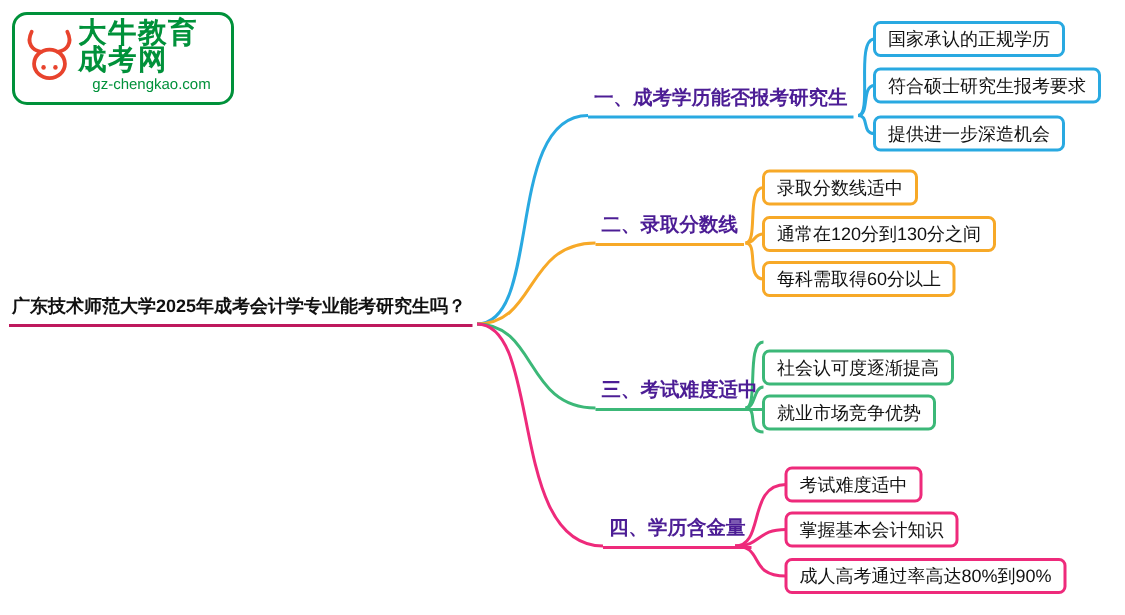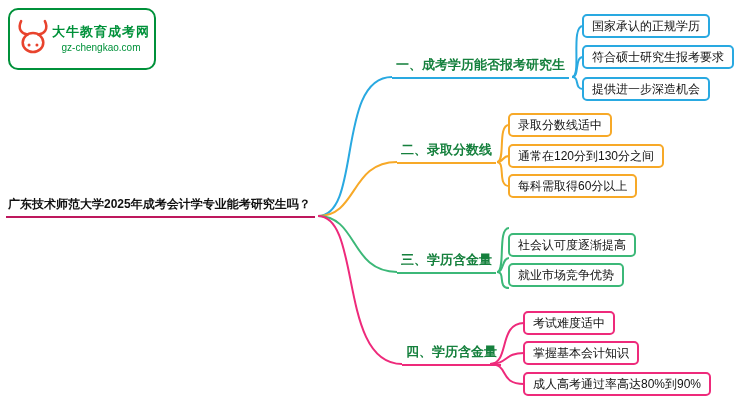--- a/index.html
+++ b/index.html
@@ -12,37 +12,37 @@
   .node{position:absolute;z-index:2;background:#fff;border:2px solid #999;border-radius:5px;
         font-size:12px;line-height:18px;height:18px;padding:1px 8px;white-space:nowrap;
         color:#111;}
   .c1{border-color:#29a9e1;}
   .c2{border-color:#f7a928;}
   .c3{border-color:#3cb878;margin-top:17px;}
   .c4{border-color:#ee2a7b;}
 
   
   .blabel{position:absolute;z-index:2;font-size:13px;font-weight:bold;line-height:18px;
-          padding:0 4px 3px 4px;white-space:nowrap;color:#15803d;border-bottom:2px solid #999;}
+          padding:0 4px 3px 4px;white-space:nowrap;color:#4c1d95;border-bottom:2px solid #999;}
   .u1{border-bottom-color:#29a9e1;}
   .u2{border-bottom-color:#f7a928;}
   .u3{border-bottom-color:#3cb878;}
   .u4{border-bottom-color:#ee2a7b;}
 
   
   .root{position:absolute;z-index:2;left:6px;top:195px;font-size:12px;font-weight:bold;
         line-height:18px;padding:0 4px 3px 2px;white-space:nowrap;color:#111;
         border-bottom:2px solid #be185d;}
 
   
   .logo{position:absolute;z-index:3;left:8px;top:8px;width:148px;height:62px;
         border:2px solid #00913a;border-radius:10px;background:#fff;
         display:flex;align-items:center;padding:0 4px;box-sizing:border-box;}
   .logo .txt{display:flex;flex-direction:column;align-items:center;flex:1;}
-  .logo .t1{color:#00913a;font-weight:bold;font-size:13px;letter-spacing:1px;line-height:18px;}
+  .logo .t1{color:#00913a;font-weight:bold;font-size:19px;letter-spacing:1px;line-height:18px;}
   .logo .t2{color:#00913a;font-size:10px;line-height:14px;}
 </style>
 </head>
 <body>
 
 <div id="canvas">
 
   <svg id="wires" viewBox="0 0 750 410" fill="none">
 
     <path d="M318,216 C362,216 336,77 392,77" stroke="#29a9e1" stroke-width="2"></path>
@@ -80,21 +80,21 @@
     <span class="txt">
       <span class="t1">大牛教育成考网</span>
       <span class="t2">gz-chengkao.com</span>
     </span>
   </div>
 
   <div class="root">广东技术师范大学2025年成考会计学专业能考研究生吗？</div>
 
   <div class="blabel u1" style="left:392px;top:56px">一、成考学历能否报考研究生</div>
   <div class="blabel u2" style="left:397px;top:141px">二、录取分数线</div>
-  <div class="blabel u3" style="left:397px;top:251px">三、学历含金量</div>
+  <div class="blabel u3" style="left:397px;top:251px">三、考试难度适中</div>
   <div class="blabel u4" style="left:402px;top:343px">四、学历含金量</div>
 
   <div class="node c1" style="left:582px;top:14px">国家承认的正规学历</div>
   <div class="node c1" style="left:582px;top:45px">符合硕士研究生报考要求</div>
   <div class="node c1" style="left:582px;top:77px">提供进一步深造机会</div>
 
   <div class="node c2" style="left:508px;top:113px">录取分数线适中</div>
   <div class="node c2" style="left:508px;top:144px">通常在120分到130分之间</div>
   <div class="node c2" style="left:508px;top:174px">每科需取得60分以上</div>
 

